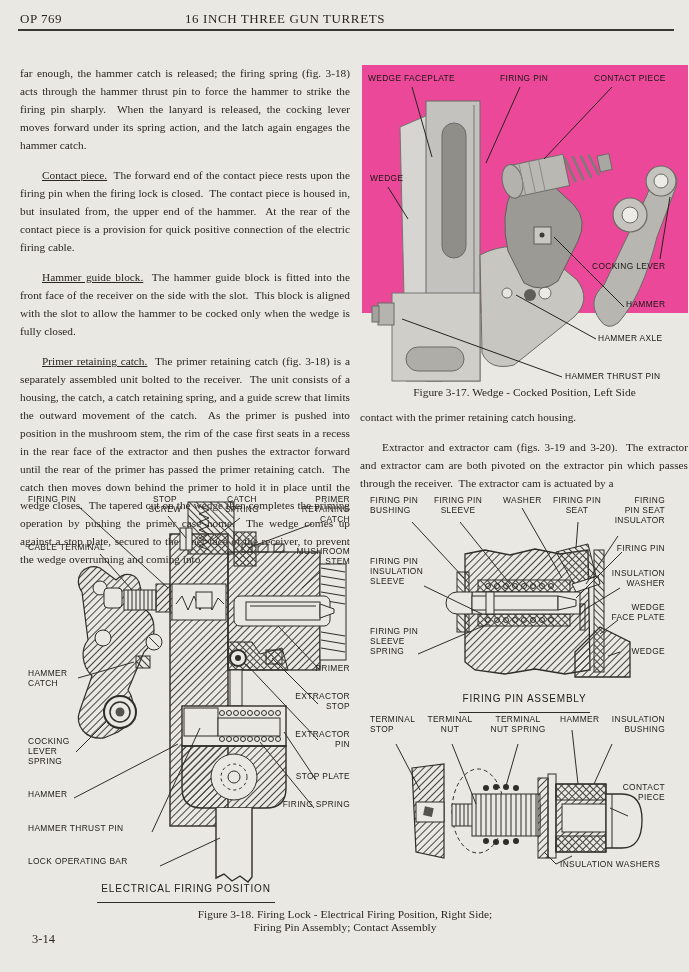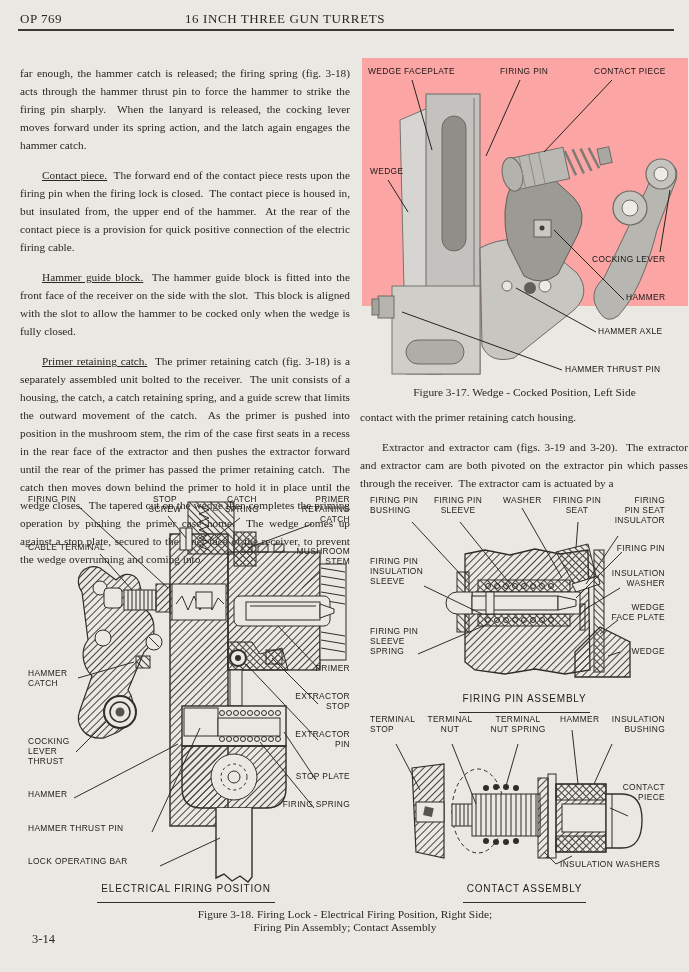--- a/index.html
+++ b/index.html
@@ -10,21 +10,21 @@
   .hdr-title{position:absolute;left:150px;top:11px;width:270px;text-align:center;font-size:13px;letter-spacing:.6px;}
   .hdr-rule{position:absolute;left:18px;top:29px;width:656px;height:2px;background:#3a3833;}
   
   .col-left{position:absolute;left:20px;top:64px;width:330px;}
   .rtext{position:absolute;left:360px;top:408px;width:328px;}
   p.body{margin:0 0 12px 0;font-size:11.3px;line-height:18px;text-align:justify;
          white-space:pre-wrap;text-indent:22px;}
   p.body.cont{text-indent:0;}
   .lead{text-decoration:underline;text-underline-offset:1px;}
   
-  .photo{position:absolute;left:362px;top:58px;width:326px;height:248px;background:#fca5a5;}
+  .photo{position:absolute;left:362px;top:65px;width:326px;height:248px;background:#ec4899;}
   .photo .lab{color:#181613;}
   .cap317{position:absolute;left:360px;top:386px;width:329px;text-align:center;font-size:11.4px;}
   
   .figarea{position:absolute;}
   .art{position:absolute;left:0;top:0;}
   .lab{position:absolute;font-family:"Liberation Sans", sans-serif;font-size:8.4px;
        letter-spacing:.35px;line-height:10.2px;color:#23211c;white-space:pre-line;}
   .lab.r{text-align:right;}
   .lab.c{text-align:center;}
   .figcapwrap{position:absolute;left:0;width:100%;text-align:center;}
@@ -253,21 +253,21 @@
 STEM</div>
     <div class="lab" style="left:8px;top:176px">HAMMER
 CATCH</div>
     <div class="lab r" style="right:2px;top:171px">PRIMER</div>
     <div class="lab r" style="right:2px;top:199px">EXTRACTOR
 STOP</div>
     <div class="lab r" style="right:2px;top:237px">EXTRACTOR
 PIN</div>
     <div class="lab" style="left:8px;top:244px">COCKING
 LEVER
-THRUST</div>
+SPRING</div>
     <div class="lab r" style="right:2px;top:279px">STOP PLATE</div>
     <div class="lab" style="left:8px;top:297px">HAMMER</div>
     <div class="lab r" style="right:2px;top:307px">FIRING SPRING</div>
     <div class="lab" style="left:8px;top:331px">HAMMER THRUST PIN</div>
     <div class="lab" style="left:8px;top:364px">LOCK OPERATING BAR</div>
     <div class="figcapwrap" style="top:386px"><span class="figcap">ELECTRICAL FIRING POSITION</span></div>
   </div>
 
   <div class="figarea" style="left:360px;top:492px;width:329px;height:213px">
     <svg class="art" width="329" height="213" viewBox="0 0 329 213">
@@ -436,21 +436,20 @@
     <div class="lab c" style="left:60px;top:6px;width:60px">TERMINAL
 NUT</div>
     <div class="lab c" style="left:118px;top:6px;width:80px">TERMINAL
 NUT SPRING</div>
     <div class="lab" style="left:200px;top:6px">HAMMER</div>
     <div class="lab r" style="right:24px;top:6px">INSULATION
 BUSHING</div>
     <div class="lab r" style="right:24px;top:74px">CONTACT
 PIECE</div>
     <div class="lab" style="left:200px;top:151px">INSULATION WASHERS</div>
-    <div class="figcapwrap" style="top:170px"><span class="figcap">CONTACT ASSEMBLY</span></div>
   </div>
 
   <div class="cap318">
     <div>Figure 3-18.  Firing Lock - Electrical Firing Position,  Right Side;</div>
     <div>Firing Pin Assembly; Contact Assembly</div>
   </div>
 
   <div class="pagenum">3-14</div>
 
 </div>

